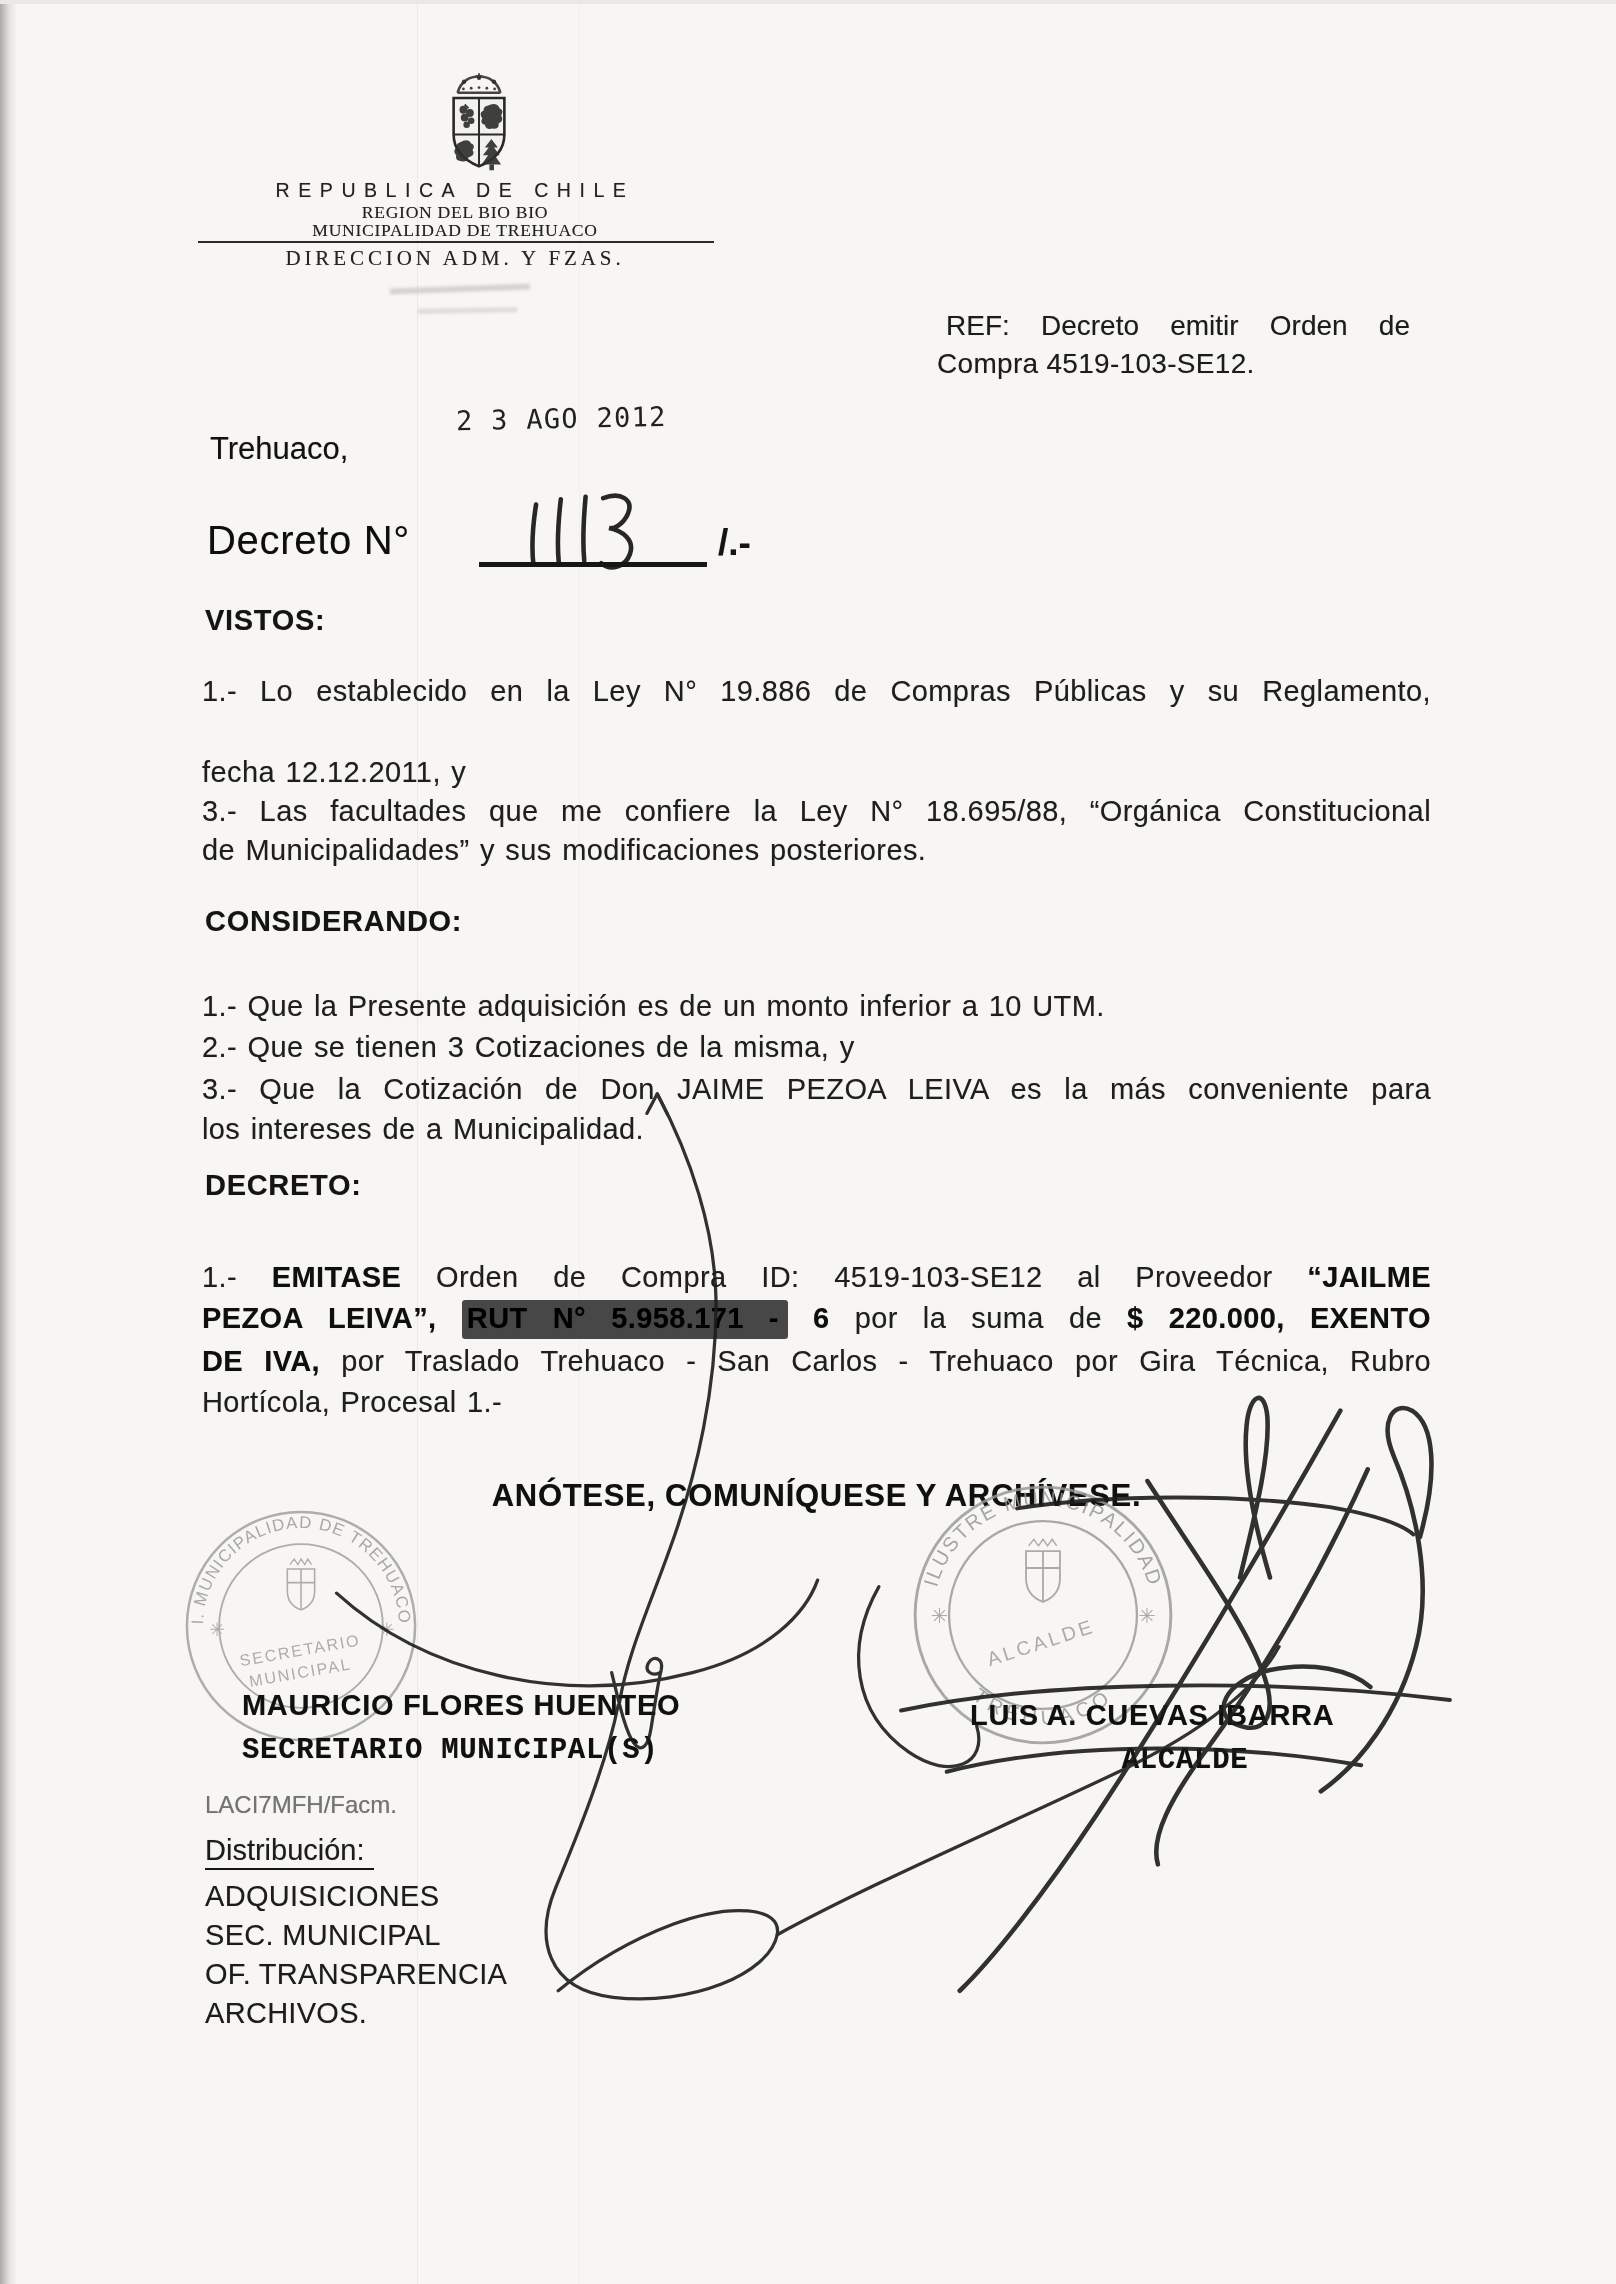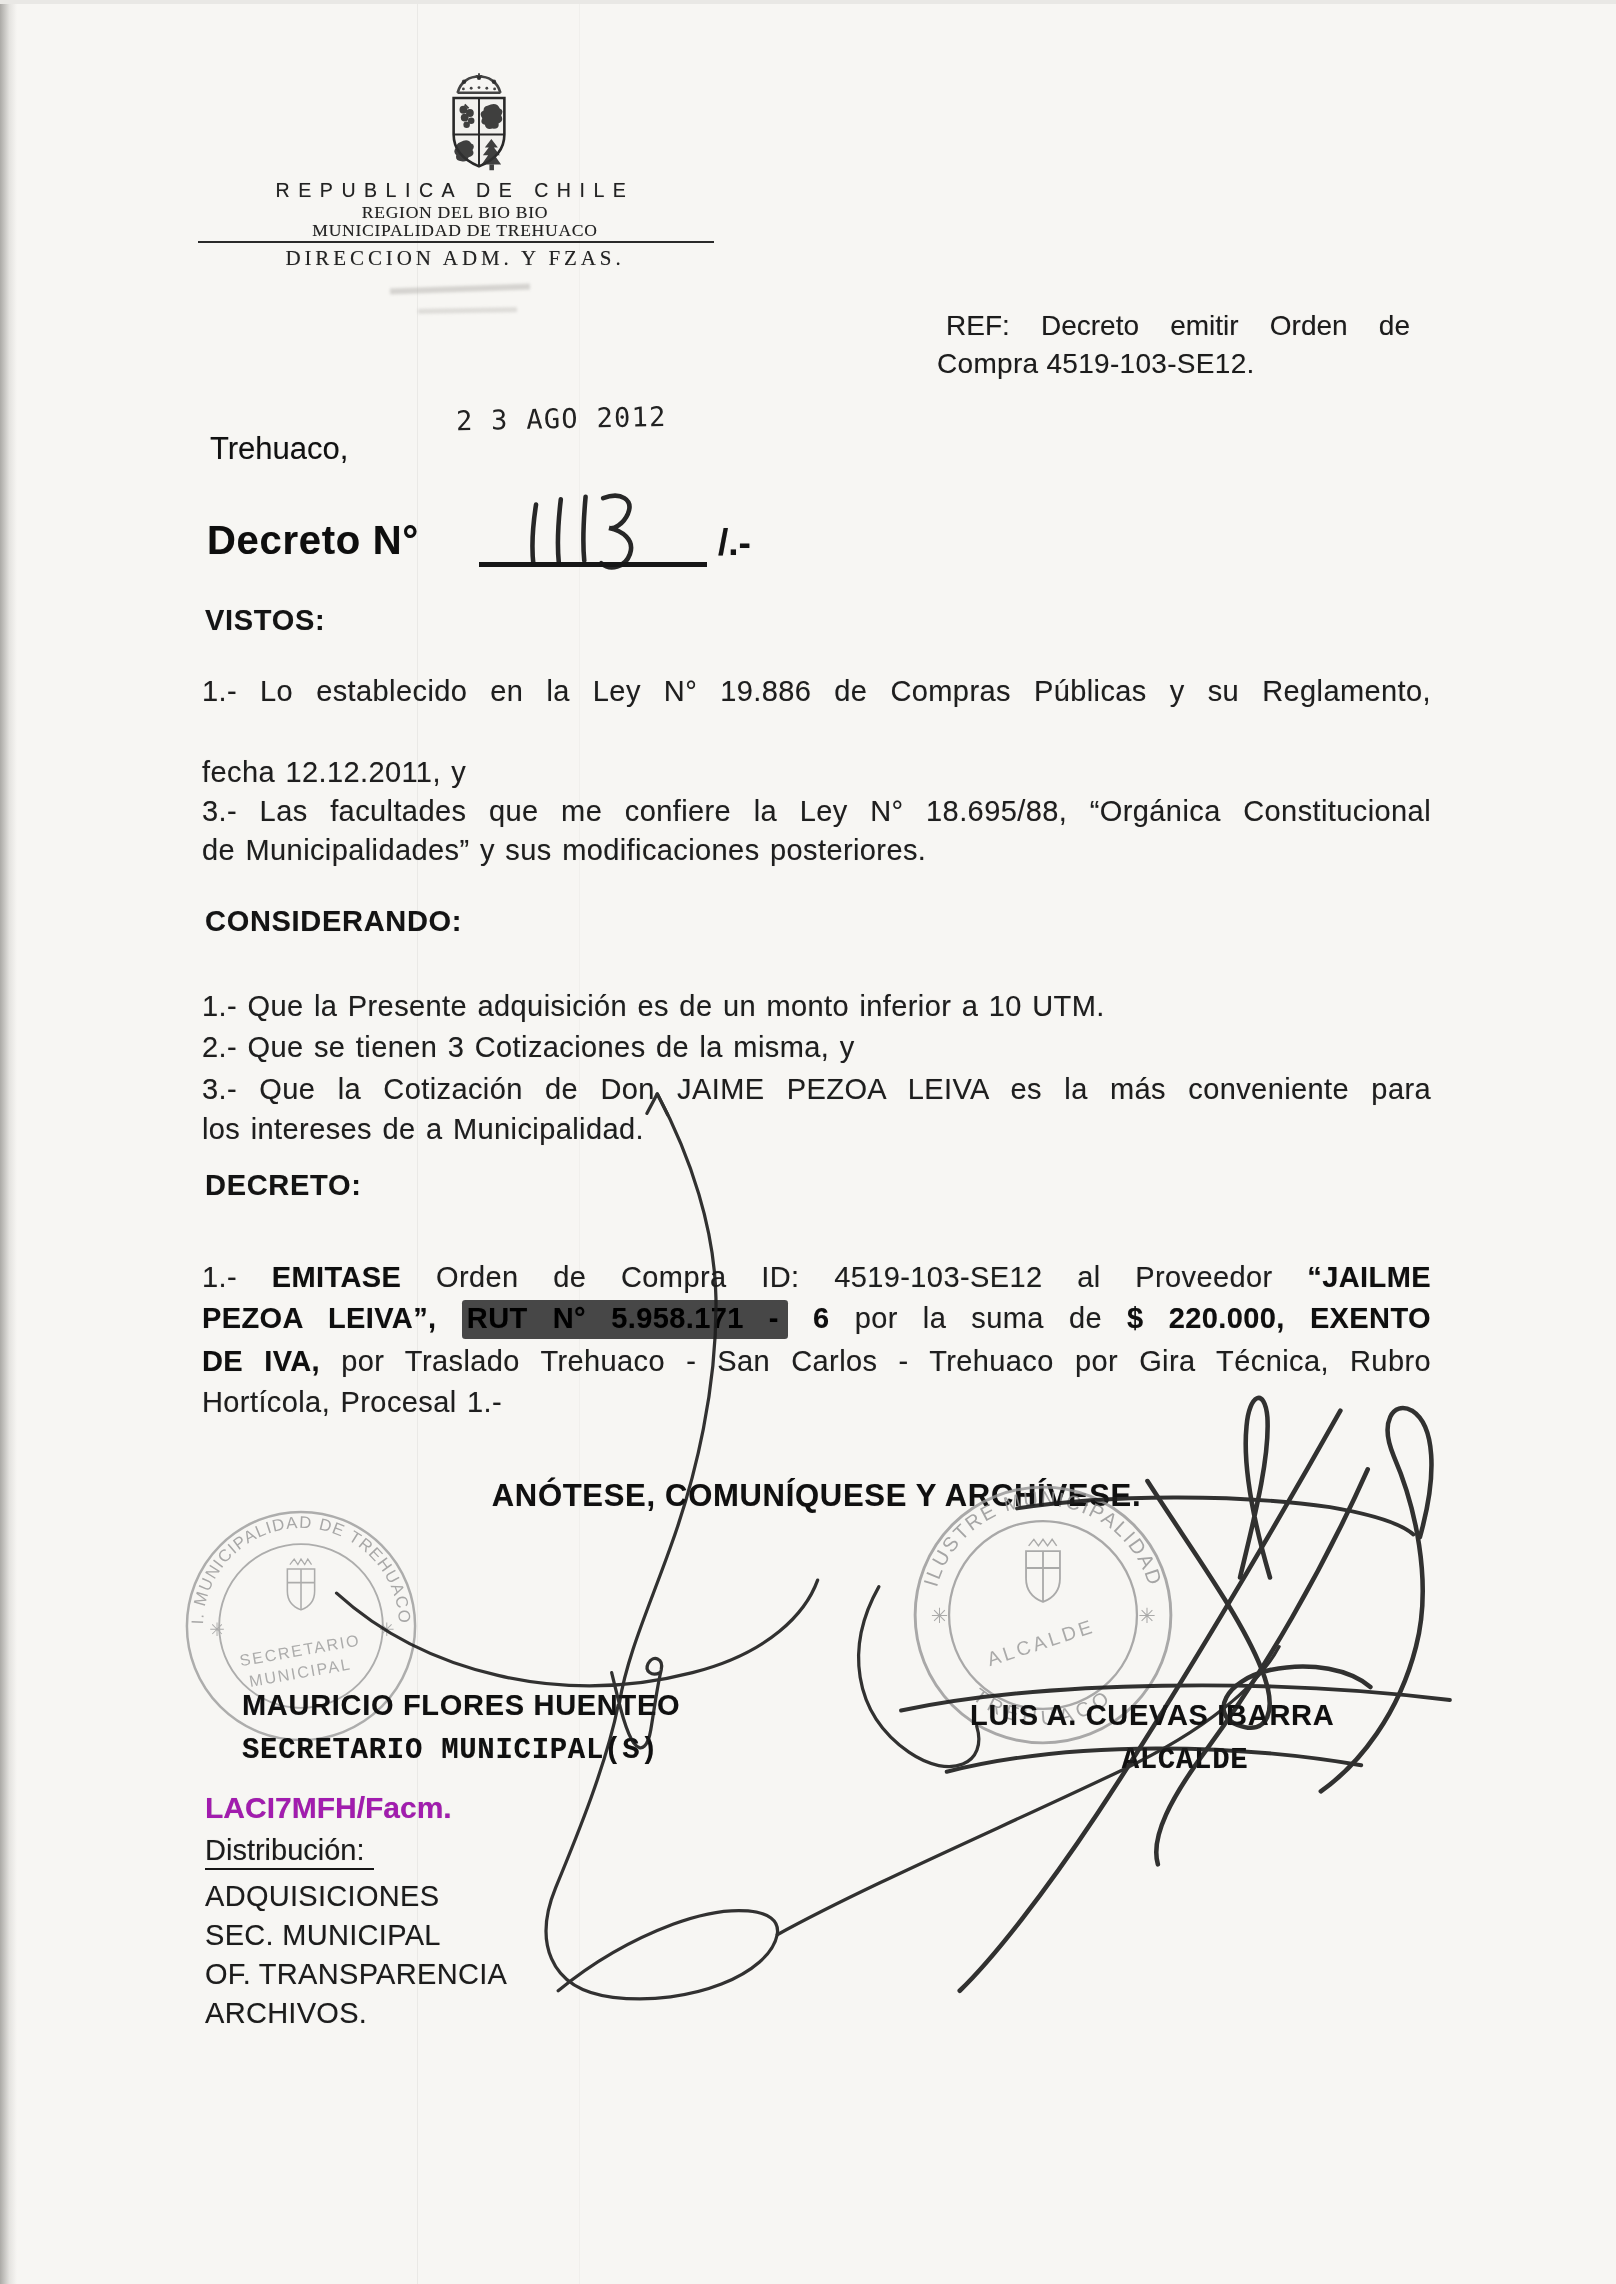--- a/index.html
+++ b/index.html
@@ -26,35 +26,35 @@
   
   .ref1{position:absolute;left:946px;top:306px;width:464px;font-size:28px;
         text-align:justify;text-align-last:justify;color:#1c1c1c;}
   .ref2{position:absolute;left:937px;top:344px;font-size:28px;color:#1c1c1c;letter-spacing:0.3px;}
   
   .city{position:absolute;left:210px;top:427px;font-size:31px;font-weight:normal;color:#111;}
   .datestamp{position:absolute;left:456px;top:399px;font-family:"DejaVu Sans Mono", monospace;
              font-size:27px;font-weight:500;letter-spacing:1.3px;color:#222;
              transform:rotate(-1.2deg);}
   
-  .decreto-label{position:absolute;left:207px;top:514px;font-size:40px;font-weight:bold;color:#0e0e0e;letter-spacing:0.7px;}
+  .decreto-label{position:absolute;left:207px;top:514px;font-size:40px;font-weight:normal;color:#0e0e0e;letter-spacing:0.7px;}
   .decreto-underline{position:absolute;left:479px;top:558px;width:228px;height:5.2px;background:#171717;}
   .decreto-suffix{position:absolute;left:718px;top:518px;font-size:37px;font-weight:bold;color:#141414;}
   
   .closing{position:absolute;left:202px;top:1474px;width:1229px;text-align:center;
            font-size:31px;font-weight:bold;letter-spacing:0.7px;color:#101010;}
   
   .sig-name{font-size:29px;font-weight:bold;color:#101010;letter-spacing:0.7px;}
   .sig-role{font-size:29px;font-weight:bold;color:#101010;letter-spacing:0.7px;font-family:Liberation Mono, monospace;}
   .sigblk-left{position:absolute;left:242px;top:1685px;width:495px;}
   .sigblk-left .sig-role{margin-top:11.7px;}
   .sigblk-right{position:absolute;left:970px;top:1695px;width:430px;}
   .sigblk-right .sig-role{margin-top:11.7px;text-align:center;}
   
-  .f-initials{position:absolute;left:205px;top:1787px;font-size:30px;font-weight:bold;color:#a21caf;}
+  .f-initials{position:absolute;left:205px;top:1787px;font-size:24px;font-weight:normal;color:#737373;}
   .f-dist{position:absolute;left:205px;top:1830px;font-size:29px;color:#1c1c1c;
           border-bottom:2.6px solid #161616;padding-right:9px;padding-bottom:1.3px;}
   .f-item{position:absolute;left:205px;font-size:29px;color:#1c1c1c;letter-spacing:0.3px;}
   
   .edge-band{position:absolute;left:0;top:0;width:17px;height:100%;
     background:linear-gradient(90deg, rgba(96,94,90,.5), rgba(160,158,154,.22) 55%, rgba(0,0,0,0));}
   .fold1{position:absolute;left:417px;top:0;width:1.3px;height:100%;background:rgba(0,0,0,.05);}
   .fold2{position:absolute;left:579px;top:0;width:1.3px;height:100%;background:rgba(0,0,0,.028);}
   .smudge{position:absolute;background:#b3b1ad;filter:blur(1.6px);}
   .sm1{left:390px;top:282px;width:140px;height:5.9px;opacity:.5;transform:rotate(-2deg);}

